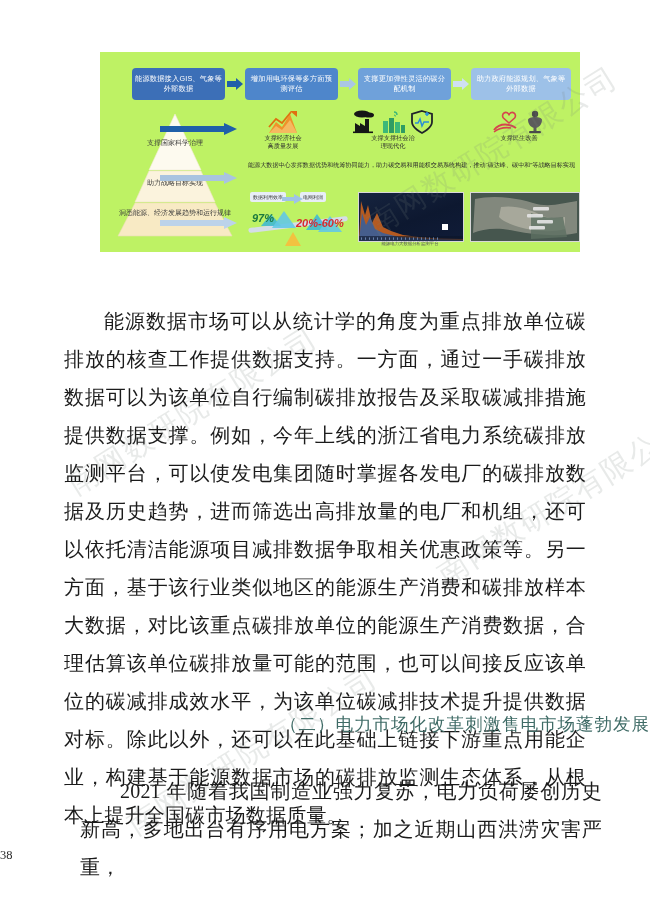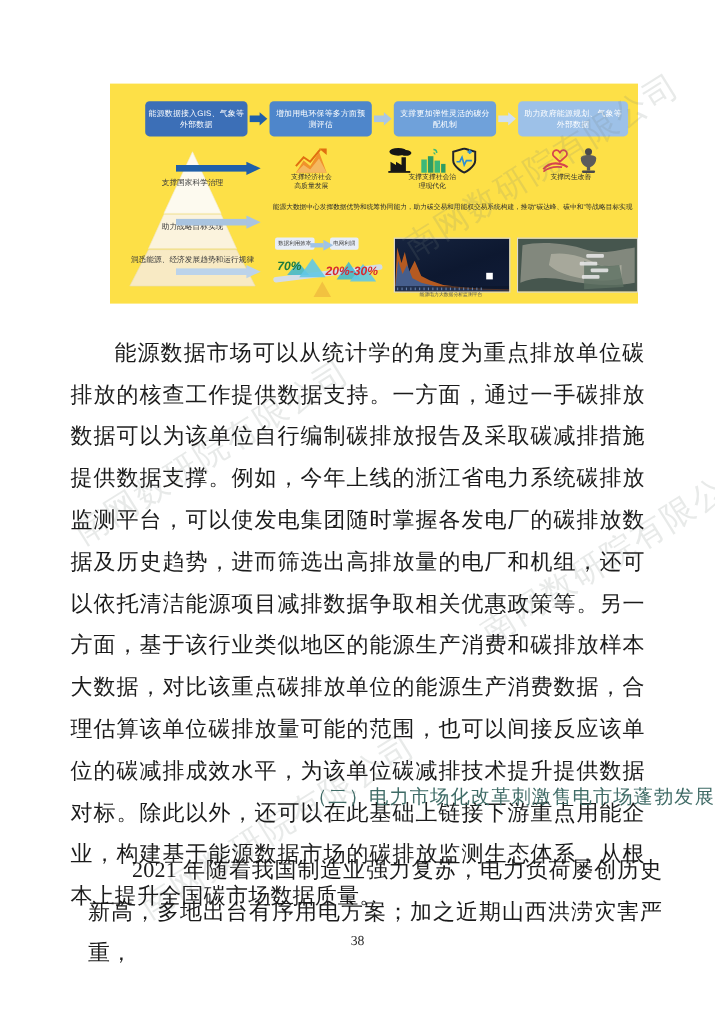--- a/index.html
+++ b/index.html
@@ -34,24 +34,24 @@
     font-weight: 400;
     letter-spacing: 2px;
     transform: rotate(-32deg);
     transform-origin: left top;
   }
 
   
   .figure {
     position: absolute;
     left: 100px;
-    top: 76px;
+    top: 52px;
     width: 480px;
     height: 200px;
-    background: #fde047;
+    background: #bef264;
   }
 
   .flow-row {
     position: absolute;
     left: 0; top: 12px;
     width: 480px;
     height: 40px;
     display: flex;
     align-items: center;
   }
@@ -254,21 +254,21 @@
     font-family: "Liberation Serif", serif;
     font-size: 17.5px;
     color: #3f6b66;
     letter-spacing: 1px;
     z-index: 8;
   }
   .page-number {
     position: absolute;
     left: 0; top: 848px;
     width: 650px;
-    text-align: center;
+    text-align: left;
     font-family: "Liberation Serif", serif;
     font-size: 12.5px;
     color: #2b2b2b;
     z-index: 8;
   }
 </style>
 </head>
 <body>
 
 <div class="page">
@@ -394,22 +394,22 @@
           <polygon points="12,0 21,5 12,10" fill="#9fc3e6"></polygon>
         </svg>
         <svg width="110" height="40" viewBox="0 0 110 40" style="position:absolute;left:0;top:18px;">
           <rect x="4" y="14" width="100" height="5" rx="2.5" fill="#d4dde7" transform="rotate(-7 54 16)"></rect>
           <polygon points="17,18 27,6 37,18" fill="#39b6d8" opacity="0.85"></polygon>
           <polygon points="28,20 40,3 52,20" fill="#63c8e4" opacity="0.9"></polygon>
           <polygon points="62,22 73,6 84,22" fill="#39b6d8" opacity="0.85"></polygon>
           <polygon points="74,24 86,8 98,24" fill="#63c8e4" opacity="0.9"></polygon>
           <polygon points="49,24 57,38 41,38" fill="#f2c240"></polygon>
         </svg>
-        <div class="ss-pct" style="left:8px; top:22px; color:#1d7a3e; font-size:11px;">70%</div>
-        <div class="ss-pct" style="left:52px; top:27px; color:#d8292f; font-size:11px;">20%-30%</div>
+        <div class="ss-pct" style="left:8px; top:22px; color:#1d7a3e; font-size:11px;">97%</div>
+        <div class="ss-pct" style="left:52px; top:27px; color:#d8292f; font-size:11px;">20%-60%</div>
       </div>
 
       <div class="photo ph1">
         <svg width="104" height="48" viewBox="0 0 104 48">
           <path d="M0 48 L2 8 L6 22 L9 12 L13 30 L18 20 L24 34 L32 38 L44 42 L60 44 L80 45.5 L104 46 L104 48 Z" fill="#c8621f" opacity="0.9"></path>
           <path d="M0 48 L3 20 L7 32 L11 24 L16 36 L24 40 L40 44 L70 46 L104 47 L104 48 Z" fill="#2a5fa8" opacity="0.8"></path>
           <rect x="0" y="43" width="104" height="5" fill="#0b1528" opacity="0.6"></rect>
           <g fill="#6f8ab5" opacity="0.9">
             <rect x="2" y="44.4" width="1" height="2.4"></rect>
               <rect x="6" y="44.4" width="1" height="2.4"></rect>

